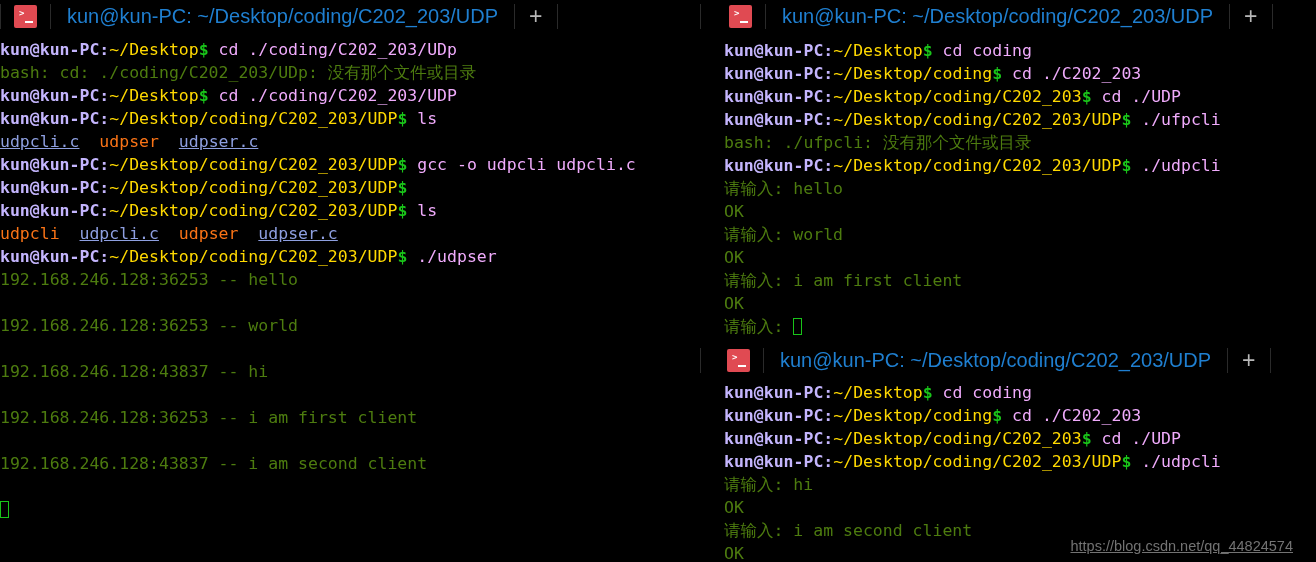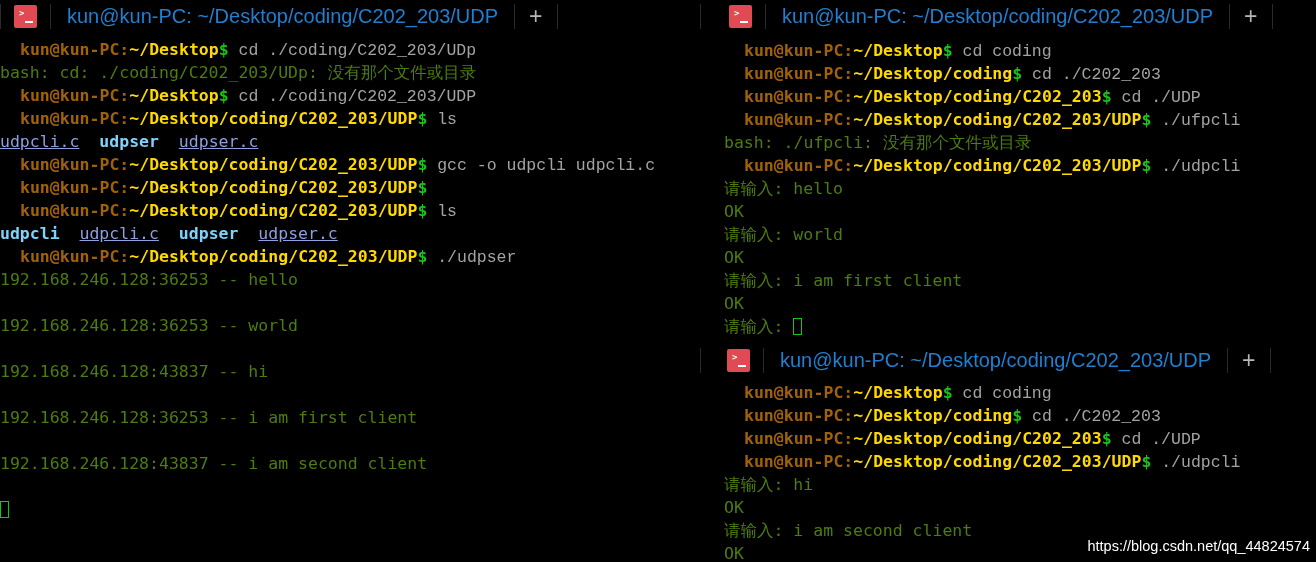--- a/index.html
+++ b/index.html
@@ -84,45 +84,46 @@
     font-family: "DejaVu Sans Mono", "Liberation Mono", monospace;
     font-size: 16.5px;
     line-height: 23px;
     white-space: pre;
     letter-spacing: 0px;
   }
   .term .line { height: 23px; }
   .term .blank { height: 23px; }
 
   
-  .c-host   { color: #a16207; font-weight: bold; padding-left: 20px; }   
-  .c-path   { color: #ffd900; font-weight: bold; text-align: center; }   
+  .c-host   { color: #c4b5fd; font-weight: bold; }   
+  .c-path   { color: #ffd900; font-weight: normal; text-align: center; }   
   .c-dollar { color: #19c419; font-weight: bold; }   
-  .c-cmd    { color: #a3a3a3; font-family: Liberation Mono, monospace; }                      
+  .c-cmd    { color: #f0abfc; }                      
   .c-out    { color: #4d7c0f; }                      
-  .c-exec   { color: #7dd3fc; font-weight: bold; }   
+  .c-exec   { color: #f97316; font-weight: normal; }   
   .c-src    { color: #8e9fe0; text-decoration: underline; }                      
 
   .cursor-box {
     display: inline-block;
     width: 9px;
     height: 17px;
     border: 1.5px solid #19c419;
     vertical-align: -3px;
     box-sizing: border-box;
   }
 
   .watermark {
     position: absolute;
-    right: 6px;
+    right: 23px;
     bottom: 8px;
     font-family: "Liberation Sans", sans-serif;
     font-size: 14.5px;
-    color: #ffffff;
+    color: #737373;
     white-space: nowrap;
+    text-decoration: underline;
   }
 </style>
 </head>
 <body>
 
 <div id="screen">
 
   <div class="tabbar" style="left:0px; top:0px; width:660px;">
     <div class="tab-sep"></div>
     <div class="tab-icon" style="margin-left:13px;">

